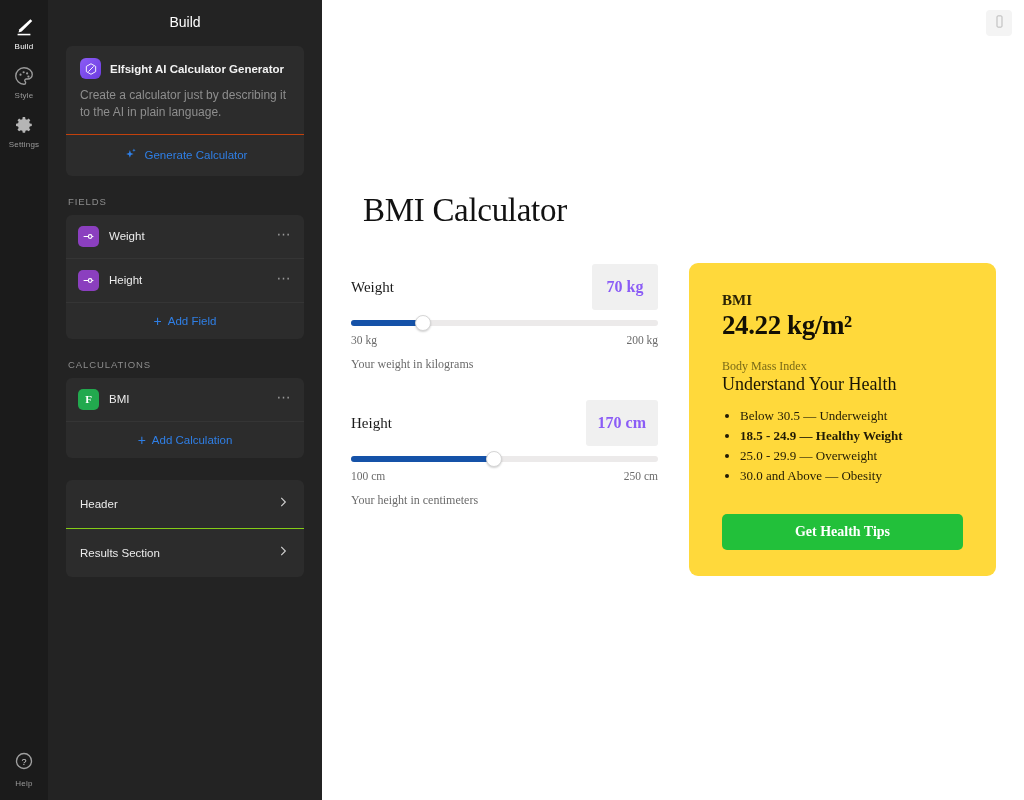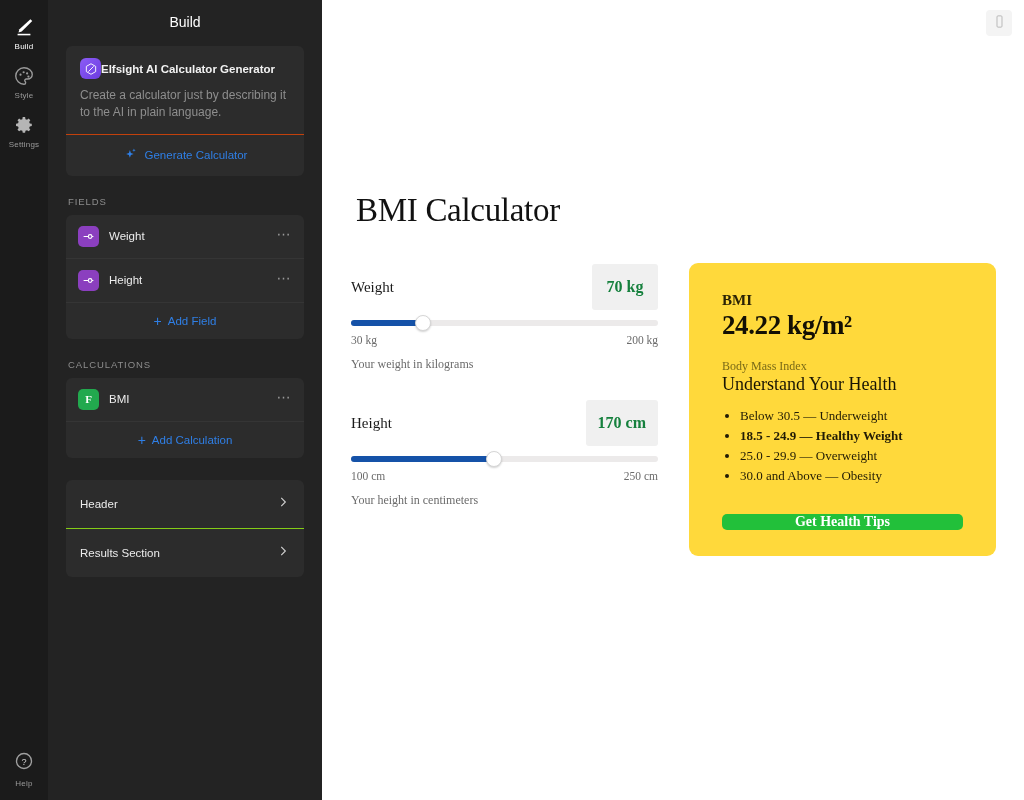--- a/index.html
+++ b/index.html
@@ -45,21 +45,21 @@
     overflow: hidden;
   }
   .sidebar-title {
     color: #ffffff; font-size: 14px; text-align: center;
     padding: 14px 0 16px 0; font-weight: 400;
   }
   .card {
     background: #2c2c2c; border-radius: 6px; overflow: hidden;
   }
   .ai-card-top { padding: 12px 14px 12px 14px; }
-  .ai-head { display: flex; align-items: center; }
+  .ai-head { display: flex; align-items: center; gap: 9px; }
   .ai-logo {
     width: 21px; height: 21px; border-radius: 6px;
     background: linear-gradient(135deg,#8b5cf6 0%,#6d3ce0 100%);
     display: flex; align-items: center; justify-content: center;
     flex: 0 0 21px;
   }
   .ai-title { color: #f2f2f2; font-size: 11.5px; font-weight: 700; }
   .ai-desc {
     color: #8e8e8e; font-size: 12px; line-height: 1.45;
     margin-top: 8px;
@@ -108,36 +108,36 @@
   .canvas {
     flex: 1; height: 800px; background: #ffffff; position: relative;
     font-family: "Liberation Serif", serif;
   }
   .device-toggle {
     position: absolute; top: 10px; right: 12px;
     width: 26px; height: 26px; border-radius: 4px; background: #f4f4f4;
     display: flex; align-items: center; justify-content: center; cursor: pointer;
   }
   .calc-title {
-    position: absolute; left: 34px; top: 192px;
+    position: absolute; left: 41px; top: 192px;
     font-size: 33px; color: #111111; font-weight: 400;
     letter-spacing: -.3px;
   }
   .form { position: absolute; left: 29px; top: 270px; width: 307px; }
   .field { margin-bottom: 34px; }
   .field-head {
     display: flex; align-items: center; justify-content: space-between;
     height: 34px;
   }
   .field-label { font-size: 15px; color: #1a1a1a; }
   .value-chip {
     background: #f0f0f0; border-radius: 3px;
     min-width: 66px; height: 46px;
     display: flex; align-items: center; justify-content: center;
-    font-size: 16px; font-weight: 700; color: #15803d;
+    font-size: 16px; font-weight: 700; color: #8b5cf6;
     padding: 0 12px;
   }
   .slider { position: relative; height: 18px; margin-top: 10px; }
   .track {
     position: absolute; top: 6px; left: 0; right: 0; height: 6px;
     background: #eceaea; border-radius: 3px;
   }
   .fill {
     position: absolute; top: 6px; left: 0; height: 6px;
     background: #1552a8; border-radius: 3px;
@@ -171,21 +171,21 @@
   }
   .res-list { margin: 11px 0 0 18px; }
   .res-list li {
     font-size: 13px; color: #221c05; line-height: 1.55;
   }
   .res-list li.bold { font-weight: 700; }
   .cta {
     display: block; width: 100%; margin-top: 27px;
     background: #22C03A; color: #ffffff;
     border: none; border-radius: 5px;
-    padding: 0 0; font-size: 14px; font-weight: 700;
+    padding: 10px 0; font-size: 14px; font-weight: 700;
     font-family: "Liberation Serif", serif; cursor: pointer;
   }
 </style>
 </head>
 <body>
 
 <div class="app">
 
   <div class="rail">
 

